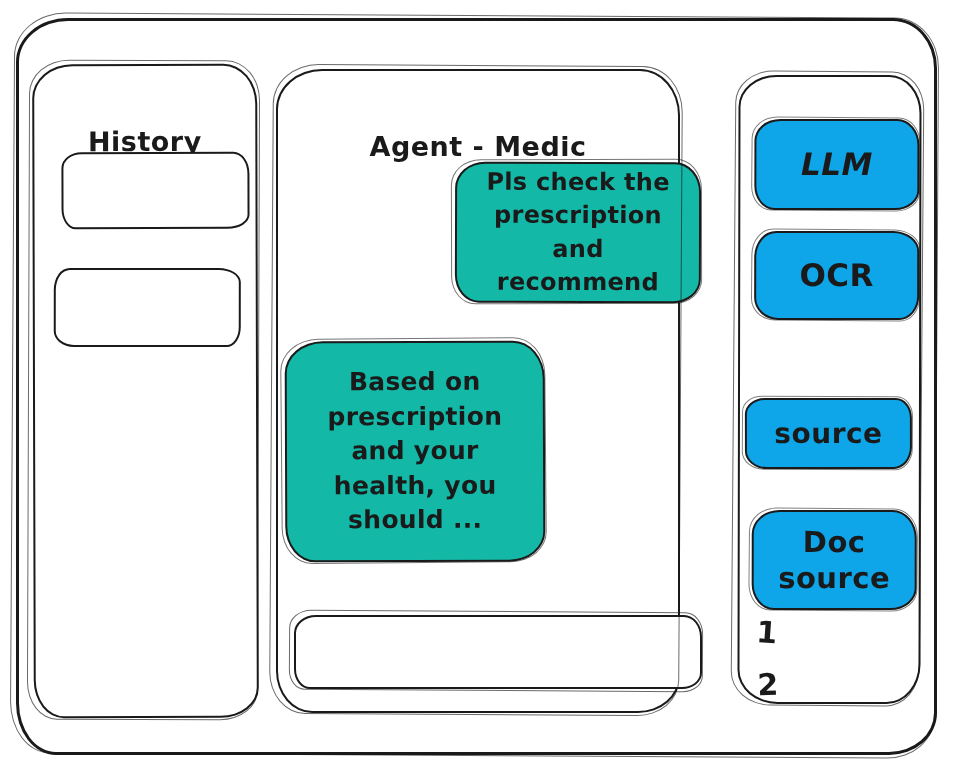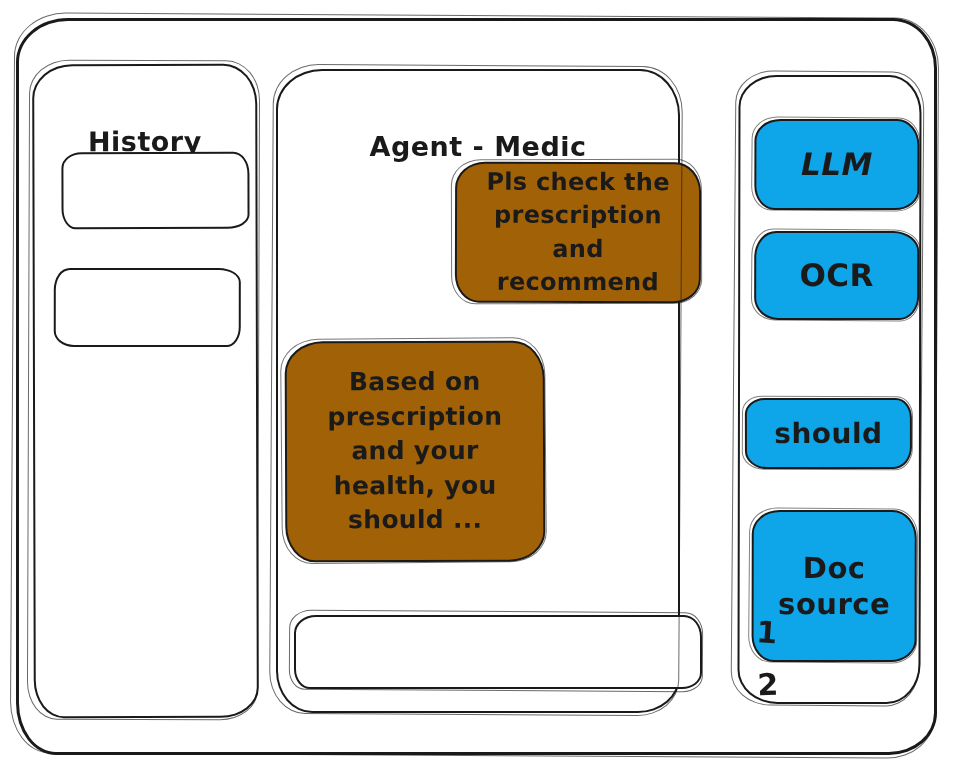--- a/index.html
+++ b/index.html
@@ -38,21 +38,21 @@
     border-radius:20px 16px 22px 14px / 16px 22px 14px 20px; }
   .hist-2 { left:19px; top:202px; width:187px; height:79px;
     border-radius:16px 22px 14px 20px / 22px 14px 20px 16px; transform:rotate(.2deg); }
   
   .chat {
     left:276px; top:69px; width:404px; height:644px;
     border-radius:46px 40px 42px 36px / 40px 46px 36px 42px;
   }
   .bubble{
     position:absolute; display:flex; align-items:center; justify-content:center;
-    text-align:center; font-weight:700; border:2.6px solid #1a1a1a; background:#a16207;
+    text-align:center; font-weight:700; border:2.6px solid #1a1a1a; background:#14b8a6;
     letter-spacing:.3px; line-height:1.38;
   }
   .bubble::after{
     content:""; position:absolute; left:-6px; top:-5px; right:-3px; bottom:-3px;
     border:1.3px solid rgba(26,26,26,.6); border-radius:inherit;
     transform:rotate(-.3deg); pointer-events:none;
   }
   .bubble.user{
     left:177px; top:91px; width:246px; height:141px;
     padding:6px 10px; font-size:24px;
@@ -90,21 +90,21 @@
     content:""; position:absolute; left:-5px; top:-4px; right:-3px; bottom:-3px;
     border:1.3px solid rgba(26,26,26,.55); border-radius:inherit;
     transform:rotate(.4deg); pointer-events:none;
   }
   .tool.llm{ left:14px; top:42px; width:165px; height:91px; font-size:31px; font-style:italic;
     border-radius:26px 22px 24px 20px / 22px 26px 20px 24px; }
   .tool.ocr{ left:14px; top:154px; width:165px; height:89px; font-size:31px;
     border-radius:22px 26px 20px 24px / 26px 20px 24px 22px; }
   .tool.params{ left:5px; top:321px; width:167px; height:71px; font-size:28px;
     border-radius:20px 16px 18px 22px / 16px 20px 22px 18px; transform:rotate(-.2deg); }
-  .tool.docsource{ left:12px; top:433px; width:165px; height:152px; font-size:29px;
+  .tool.docsource{ left:12px; top:433px; width:165px; height:100px; font-size:29px;
     padding:0 25px; border-radius:28px 24px 26px 22px / 24px 28px 22px 26px; }
   .doc-num{
     position:absolute; font-weight:700; font-size:30px; color:#1a1a1a; cursor:pointer;
   }
   .doc-num.n1{ left:17px; top:538px; transform:rotate(4deg); }
   .doc-num.n2{ left:18px; top:590px; transform:rotate(-2deg); }
 </style>
 </head>
 <body>
 
@@ -123,19 +123,19 @@
     <div class="bubble user">Pls check the prescription and recommend</div>
     <div class="bubble assistant">Based on prescription and your health, you should ...</div>
     <div class="sk input-wrap">
       <input class="msg-input" placeholder="" style="">
     </div>
   </main>
 
   <aside class="sk tools">
     <button class="tool llm">LLM</button>
     <button class="tool ocr">OCR</button>
-    <button class="tool params">should</button>
+    <button class="tool params">source</button>
     <button class="tool docsource">Doc source</button>
     <div class="doc-num n1">1</div>
     <div class="doc-num n2">2</div>
   </aside>
 
 </div>
 
 </body></html>

